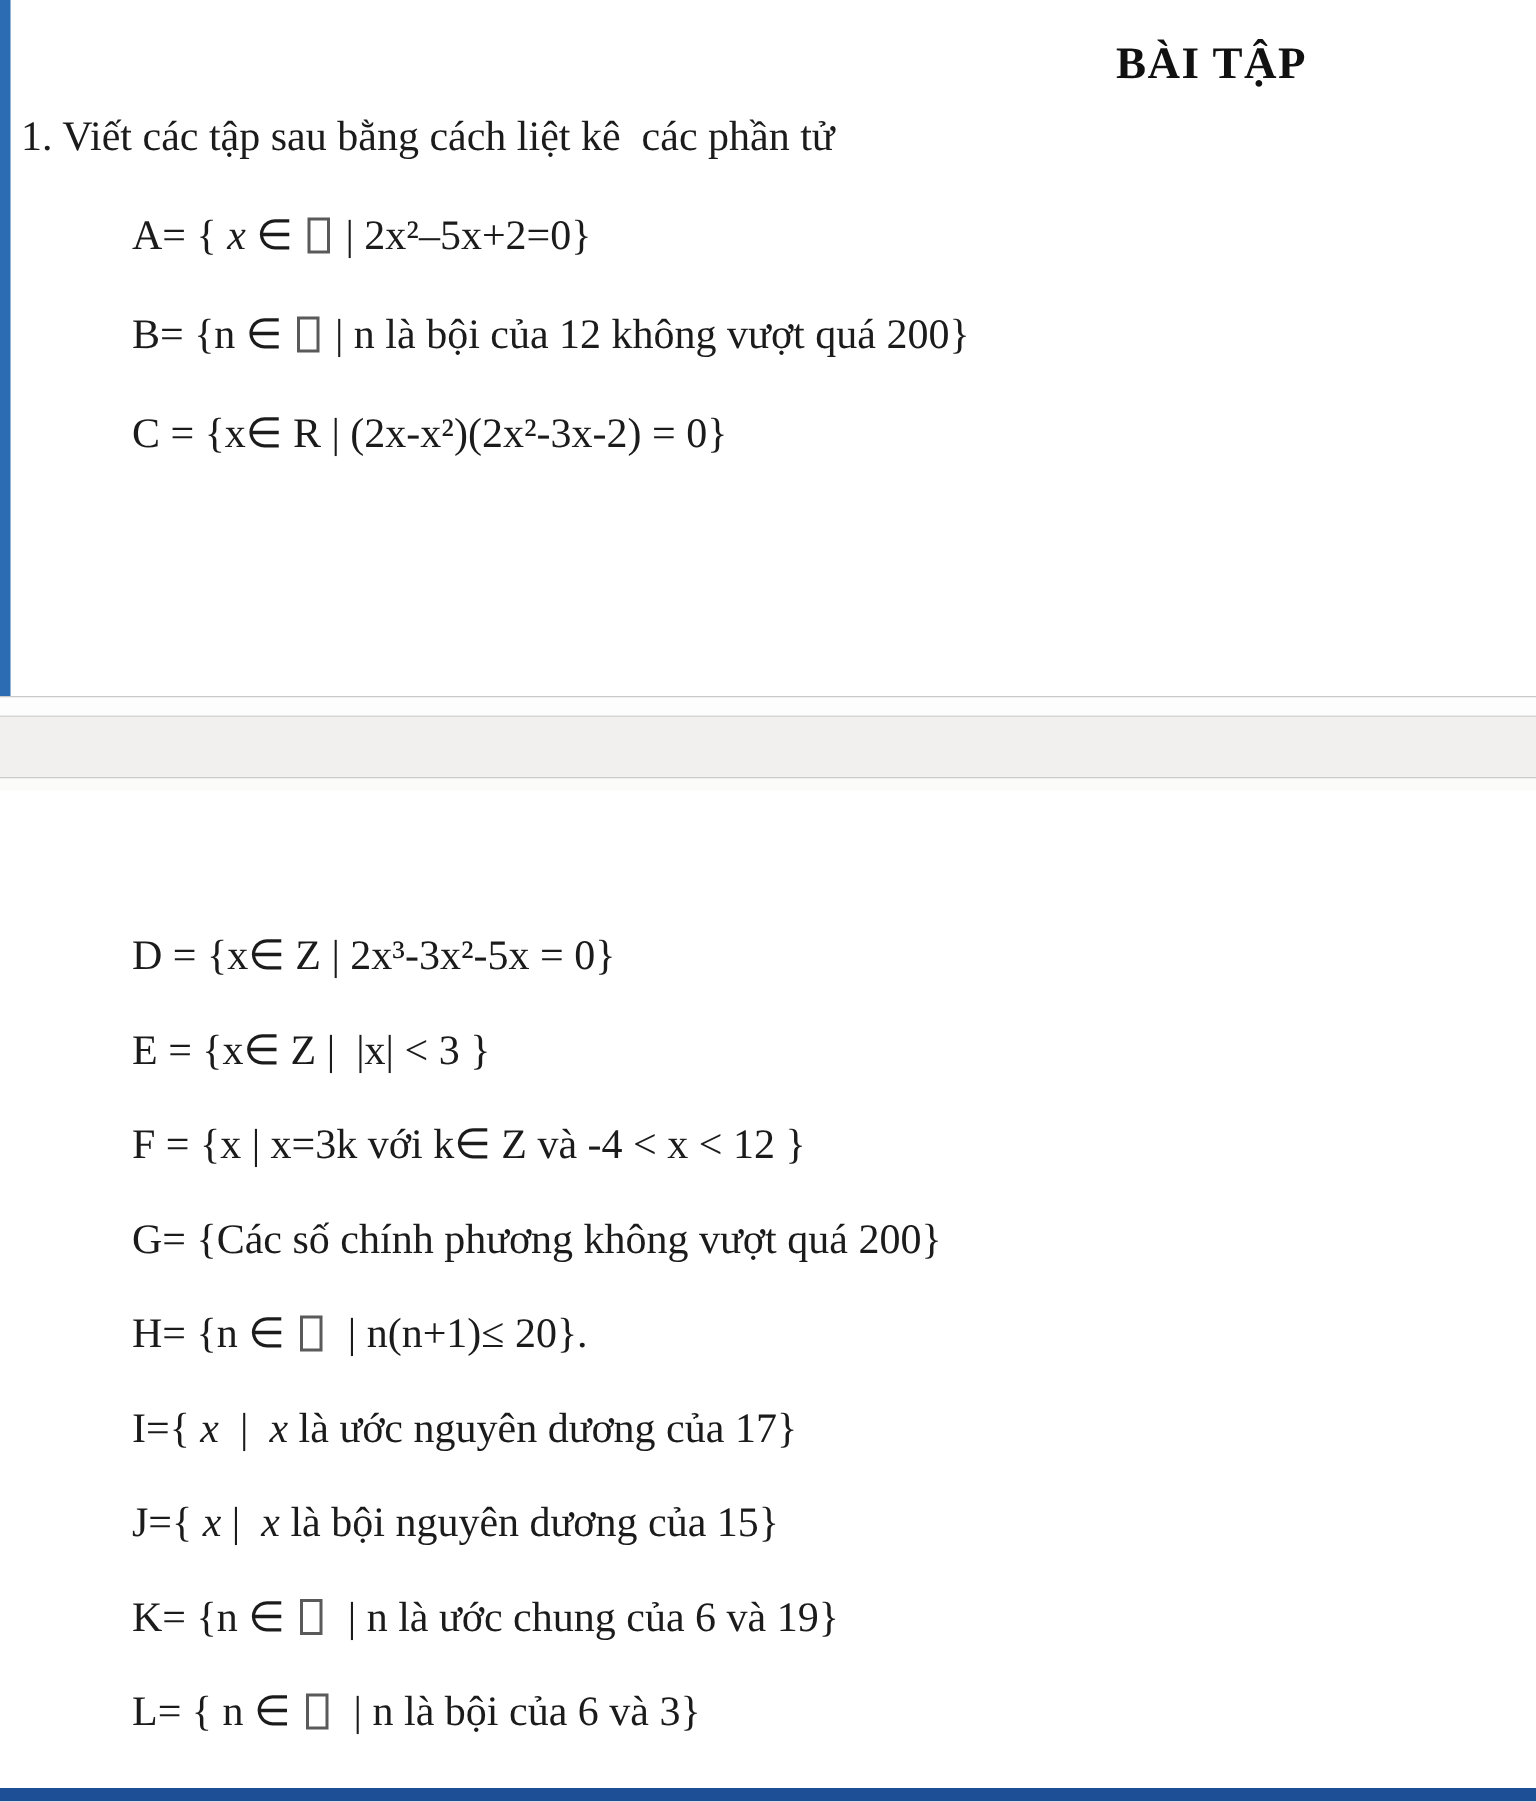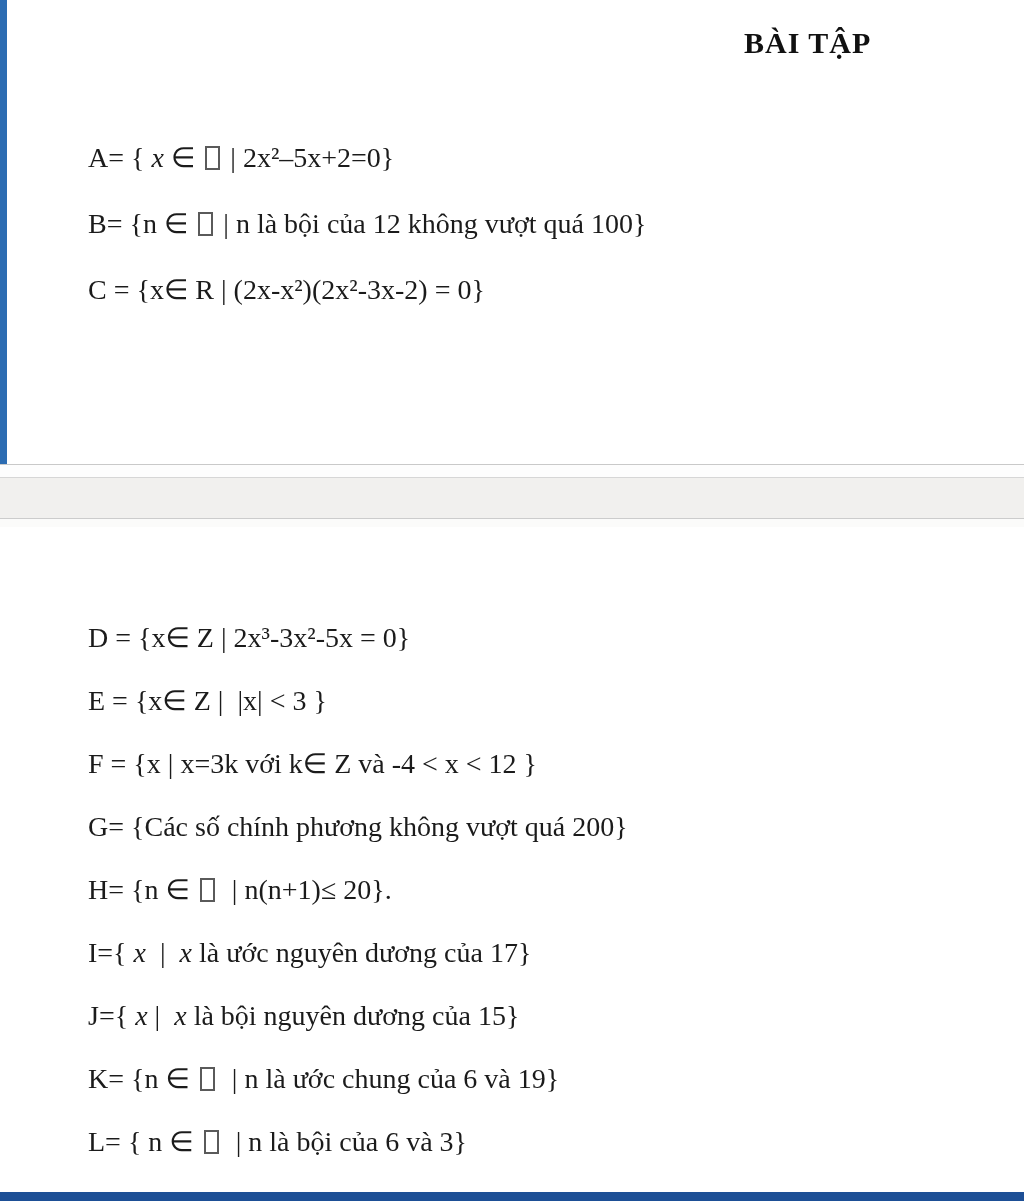--- a/index.html
+++ b/index.html
@@ -58,24 +58,25 @@
 </style>
 </head>
 <body>
 
 <div class="page">
 
   <div class="left-stripe"></div>
 
   <div class="doc-title">BÀI TẬP</div>
 
+  <div class="prompt">1. Viết các tập sau bằng cách liệt kê  các phần tử</div>
 
   <div class="sets sets-1">
       <div class="set-line"><span>A= { </span><span class="it">x</span><span> ∈ </span><span class="tofu">□</span><span> | 2x²–5x+2=0}</span></div>
-      <div class="set-line"><span>B= {n ∈ </span><span class="tofu">□</span><span> | n là bội của 12 không vượt quá 100}</span></div>
+      <div class="set-line"><span>B= {n ∈ </span><span class="tofu">□</span><span> | n là bội của 12 không vượt quá 200}</span></div>
       <div class="set-line"><span>C = {x∈ R | (2x-x²)(2x²-3x-2) = 0}</span></div>
     </div>
 
   <div class="page-gap">
     <div class="gap-line-top"></div>
     <div class="gap-white"></div>
     <div class="gap-fill"></div>
     <div class="gap-rest"></div>
   </div>
 

